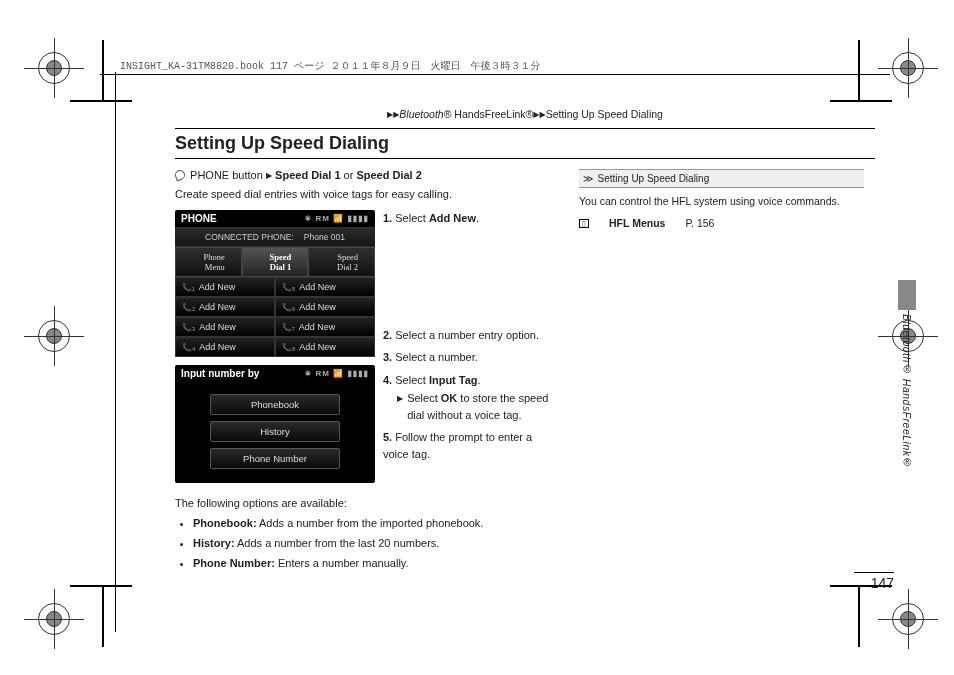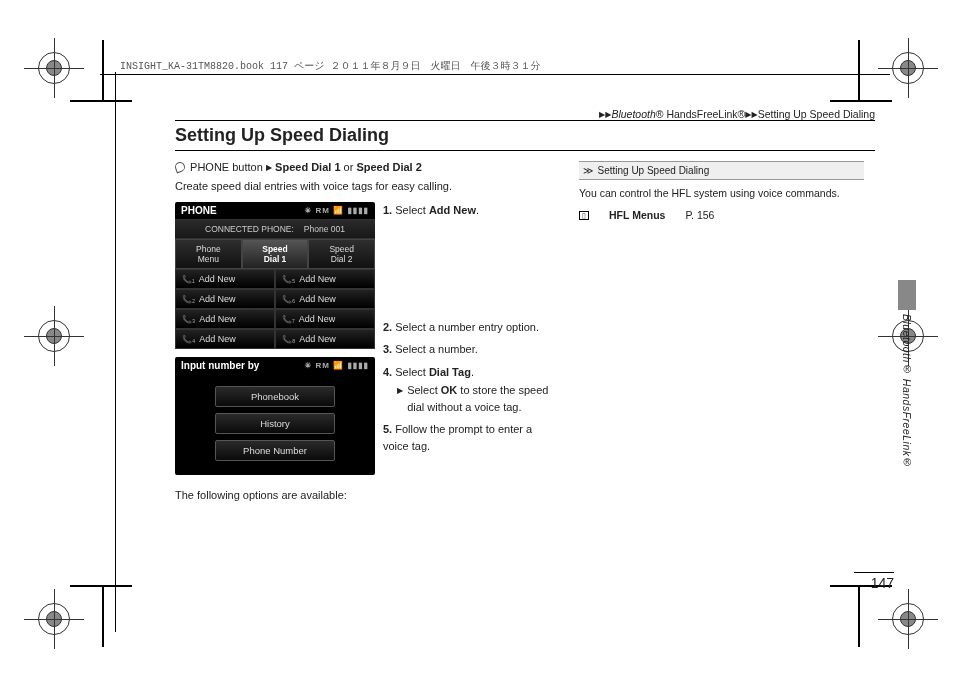--- a/index.html
+++ b/index.html
@@ -43,24 +43,24 @@
     left:120px; top:59px;
     font-size:10px; color:#555;
     font-family:"MS Gothic","Courier New",monospace;
   }
   .page{
     position:absolute;
     left:175px; top:108px;
     width:700px;
   }
   .breadcrumb{
-    text-align:right;
+    text-align:center;
     font-size:10.5px;
     color:#222;
-    margin-bottom:0;
+    margin-bottom:8px;
   }
   .breadcrumb .tri{font-size:8px;position:relative;top:-1px;}
   .hr-top{border:none;border-top:1.5px solid #000;margin-bottom:4px;}
   h1{
     font-size:18px;
     font-weight:bold;
     margin:0 0 4px 0;
   }
   .hr-under{border:none;border-top:1px solid #000;margin-bottom:10px;}
   .columns{
@@ -93,42 +93,42 @@
   .screen .connected{
     background:linear-gradient(#2a2a2a,#181818);
     text-align:center;padding:4px 2px;font-size:8.5px;color:#ccc;
     border-top:1px solid #333;border-bottom:1px solid #333;
     display:flex;gap:10px;justify-content:center;
   }
   .screen .tabs{
     display:flex;background:#111;
   }
   .screen .tabs .tab{
-    flex:1;text-align:center;padding:4px 16px;font-size:8.5px;
-    border:1px solid #444;background:linear-gradient(#2e2e2e,#111);
+    flex:1;text-align:right;padding:4px 16px;font-size:8.5px;
+    border:1px solid #444;background:linear-gradient(#2e2e2e,#111);font-family:Liberation Serif, serif;
   }
   .screen .tabs .tab.active{
     background:linear-gradient(#555,#222);color:#fff;font-weight:bold;
   }
   .screen .grid{
     display:grid;grid-template-columns:1fr 1fr;
   }
   .screen .cell{
     display:flex;align-items:center;gap:4px;
     padding:4px 6px;border:1px solid #333;
     background:linear-gradient(#222,#000);
     font-size:9px;color:#ddd;
   }
   .screen .cell .pi{font-size:8px;color:#aaa;}
   .screen2-body{
     padding:12px 8px 14px;
     display:flex;flex-direction:column;gap:6px;align-items:center;
   }
   .btn-row{
-    width:120px;text-align:center;
+    width:130px;text-align:center;
     border:1px solid #555;background:linear-gradient(#2a2a2a,#0a0a0a);
     padding:4px;font-size:9.5px;border-radius:2px;
   }
 
   .side-steps{
     font-size:11px;line-height:1.5;
   }
   .step-row{display:flex;gap:0;}
   .step-screens{width:208px;flex-shrink:0;}
   .step-list{flex:1;}
@@ -329,35 +329,40 @@
             <li>
               <span class="num">2.</span>
               <span>Select a number entry option.</span>
             </li>
             <li>
               <span class="num">3.</span>
               <span>Select a number.</span>
             </li>
             <li>
               <span class="num">4.</span>
-              <span>Select </span><b>Dial Tag</b><span>.</span>
+              <span>Select </span><b>Input Tag</b><span>.</span>
               <div class="sub">
                 <span class="tri">▶</span>
                 <span><span>Select </span><b>OK</b><span> to store the speed dial without a voice tag.</span></span>
               </div>
             </li>
             <li>
               <span class="num">5.</span>
               <span>Follow the prompt to enter a voice tag.</span>
             </li>
           </ol>
         </div>
       </div>
 
       <p class="follow-p">The following options are available:</p>
+      <ul class="opts">
+        <li><b>Phonebook:</b><span> Adds a number from the imported phonebook.</span></li>
+        <li><b>History:</b><span> Adds a number from the last 20 numbers.</span></li>
+        <li><b>Phone Number:</b><span> Enters a number manually.</span></li>
+      </ul>
 
     </div>
 
     <div class="col-right">
       <div class="sidebar-box">
         <div class="sidebar-head">
           <span>≫</span>
           <span>Setting Up Speed Dialing</span>
         </div>
         <div class="sidebar-body">

